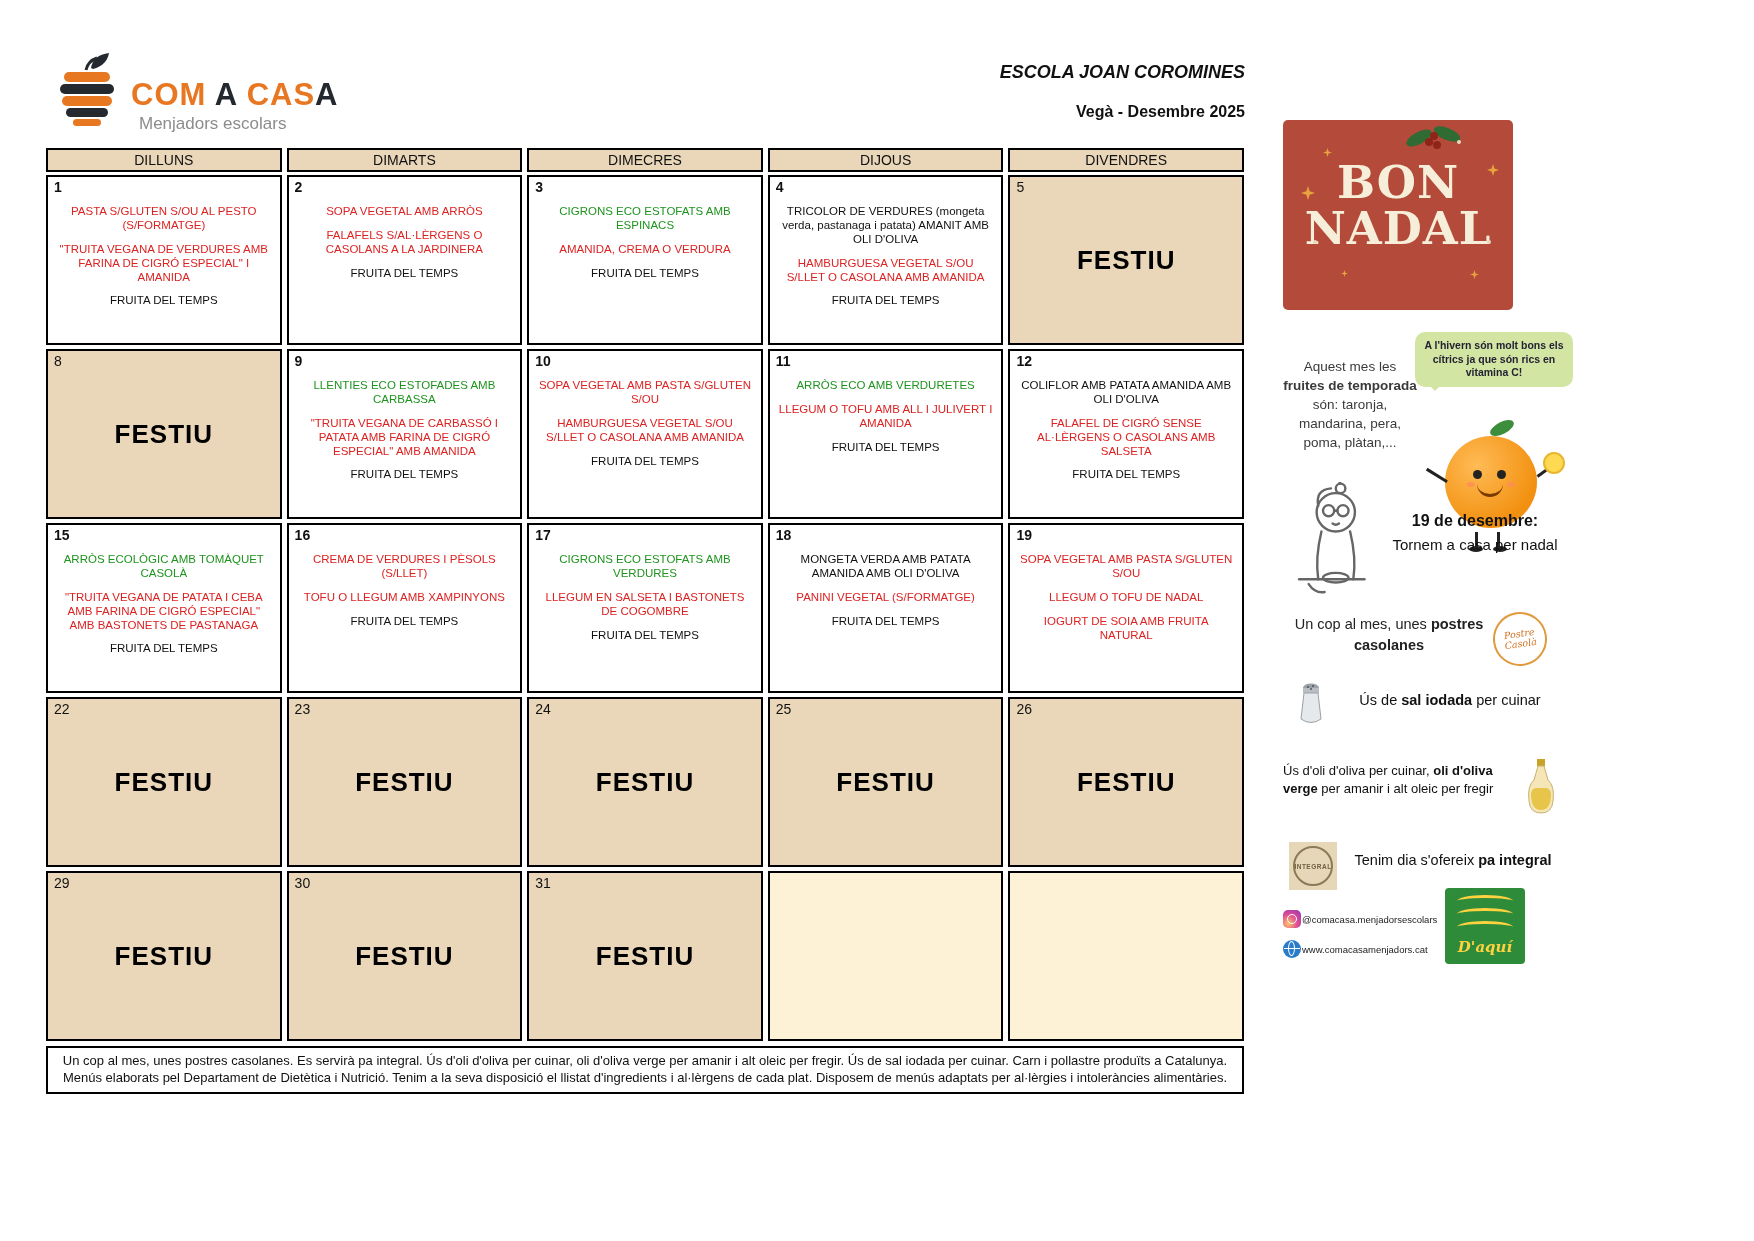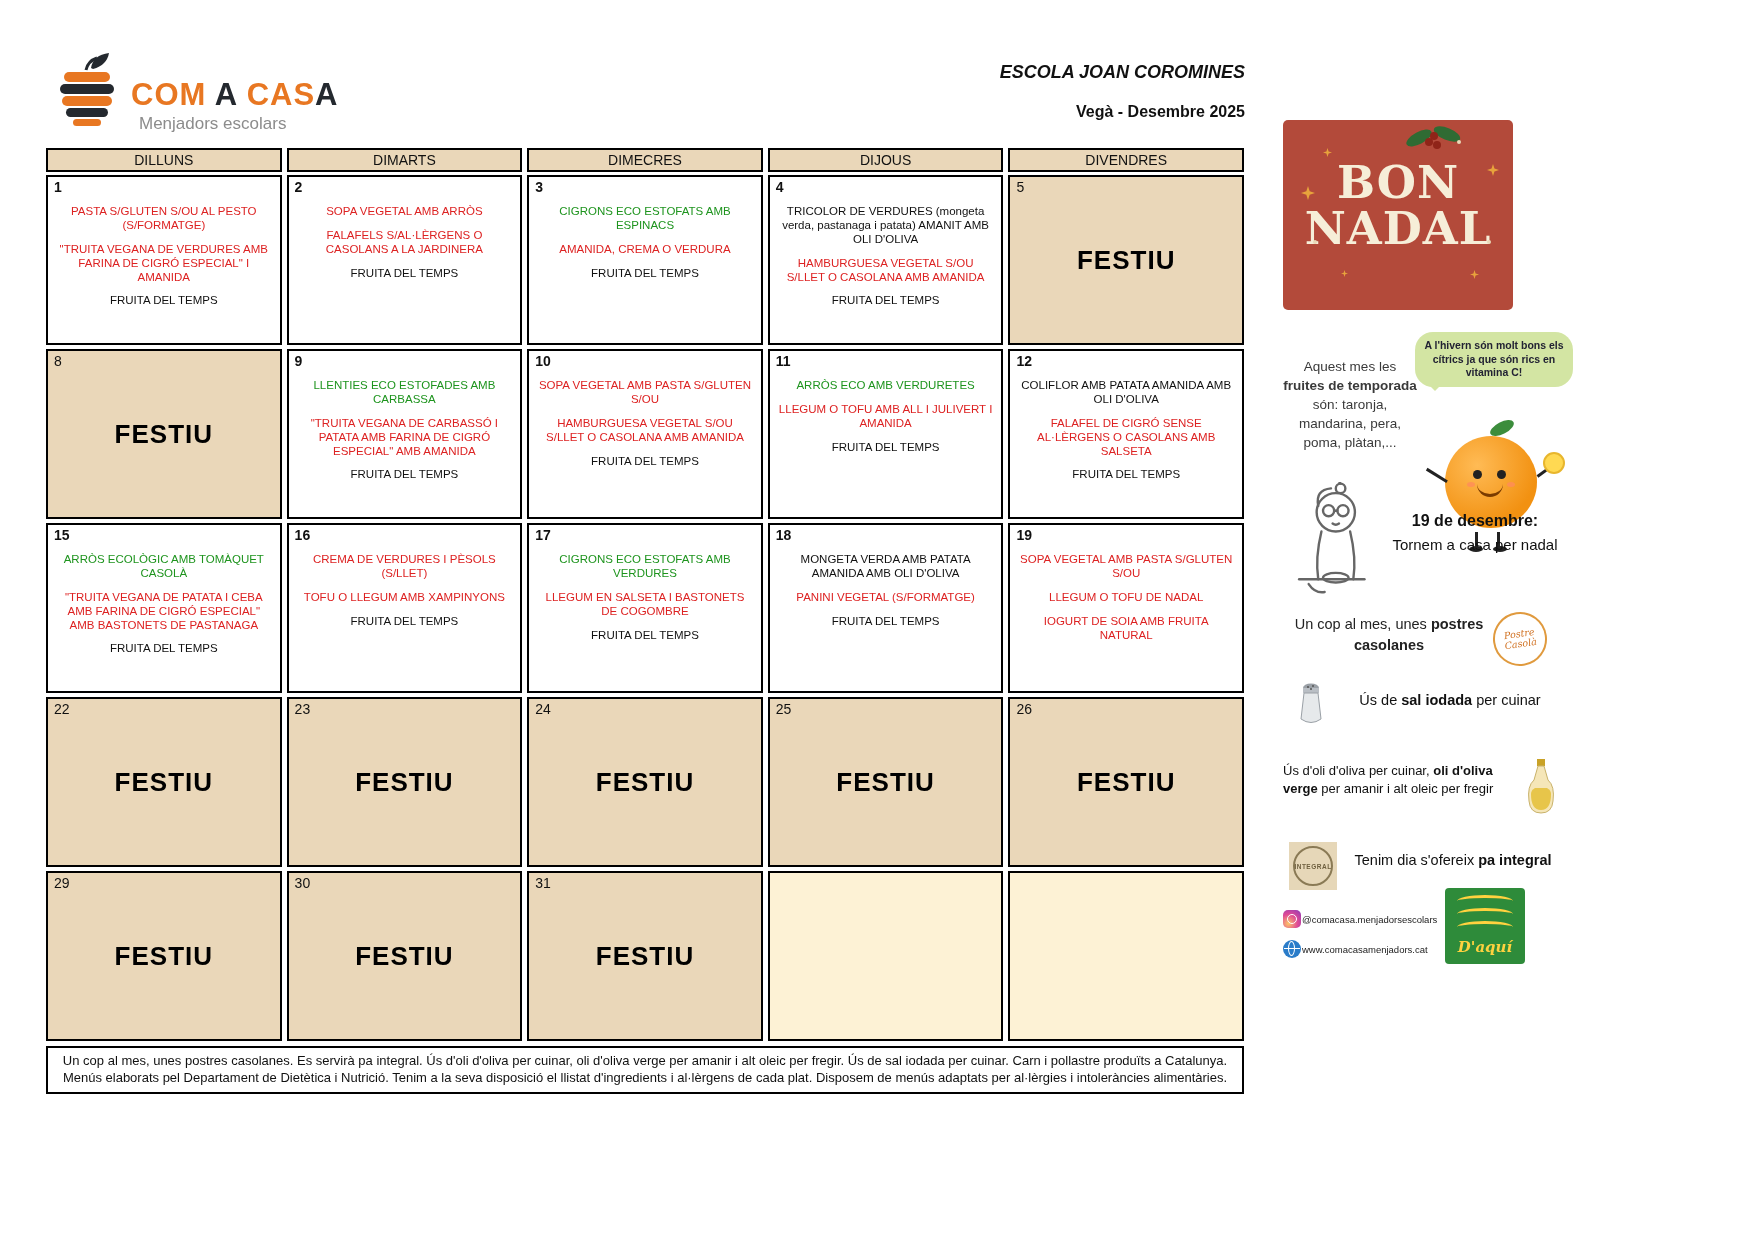--- a/index.html
+++ b/index.html
@@ -57,21 +57,21 @@
          clip-path:polygon(50% 0,62% 38%,100% 50%,62% 62%,50% 100%,38% 62%,0 50%,38% 38%);}
   .sp1{width:14px;height:14px;left:18px;top:66px;}
   .sp2{width:9px;height:9px;left:40px;top:28px;}
   .sp3{width:12px;height:12px;right:14px;top:44px;}
   .sp4{width:9px;height:9px;right:34px;top:150px;}
   .sp5{width:7px;height:7px;left:58px;top:150px;}
   .dot{position:absolute;width:4px;height:4px;border-radius:50%;background:#e9d9b8;}
   .d1{left:30px;top:120px;} .d2{right:52px;top:20px;} .d3{right:22px;top:120px;}
 
   .bubble{position:absolute;left:132px;top:212px;width:158px;box-sizing:border-box;
-          background:#d3e5a3;border-radius:18px;padding:7px 8px;font-size:10.5px;font-weight:bold;
+          background:#d3e5a3;border-radius:10px;padding:7px 8px;font-size:10.5px;font-weight:bold;
           line-height:1.3;text-align:center;color:#223;}
   .bubble:after{content:"";position:absolute;left:14px;bottom:-10px;
           border:6px solid transparent;border-top-color:#d3e5a3;}
 
   .fruits{position:absolute;left:0;top:238px;width:134px;text-align:center;
           font-size:13.5px;line-height:1.4;color:#3a3a3a;}
 
   
   .orange-char{position:absolute;left:148px;top:292px;width:130px;height:150px;}
   .o-body{position:absolute;left:14px;top:24px;width:92px;height:92px;border-radius:50%;

